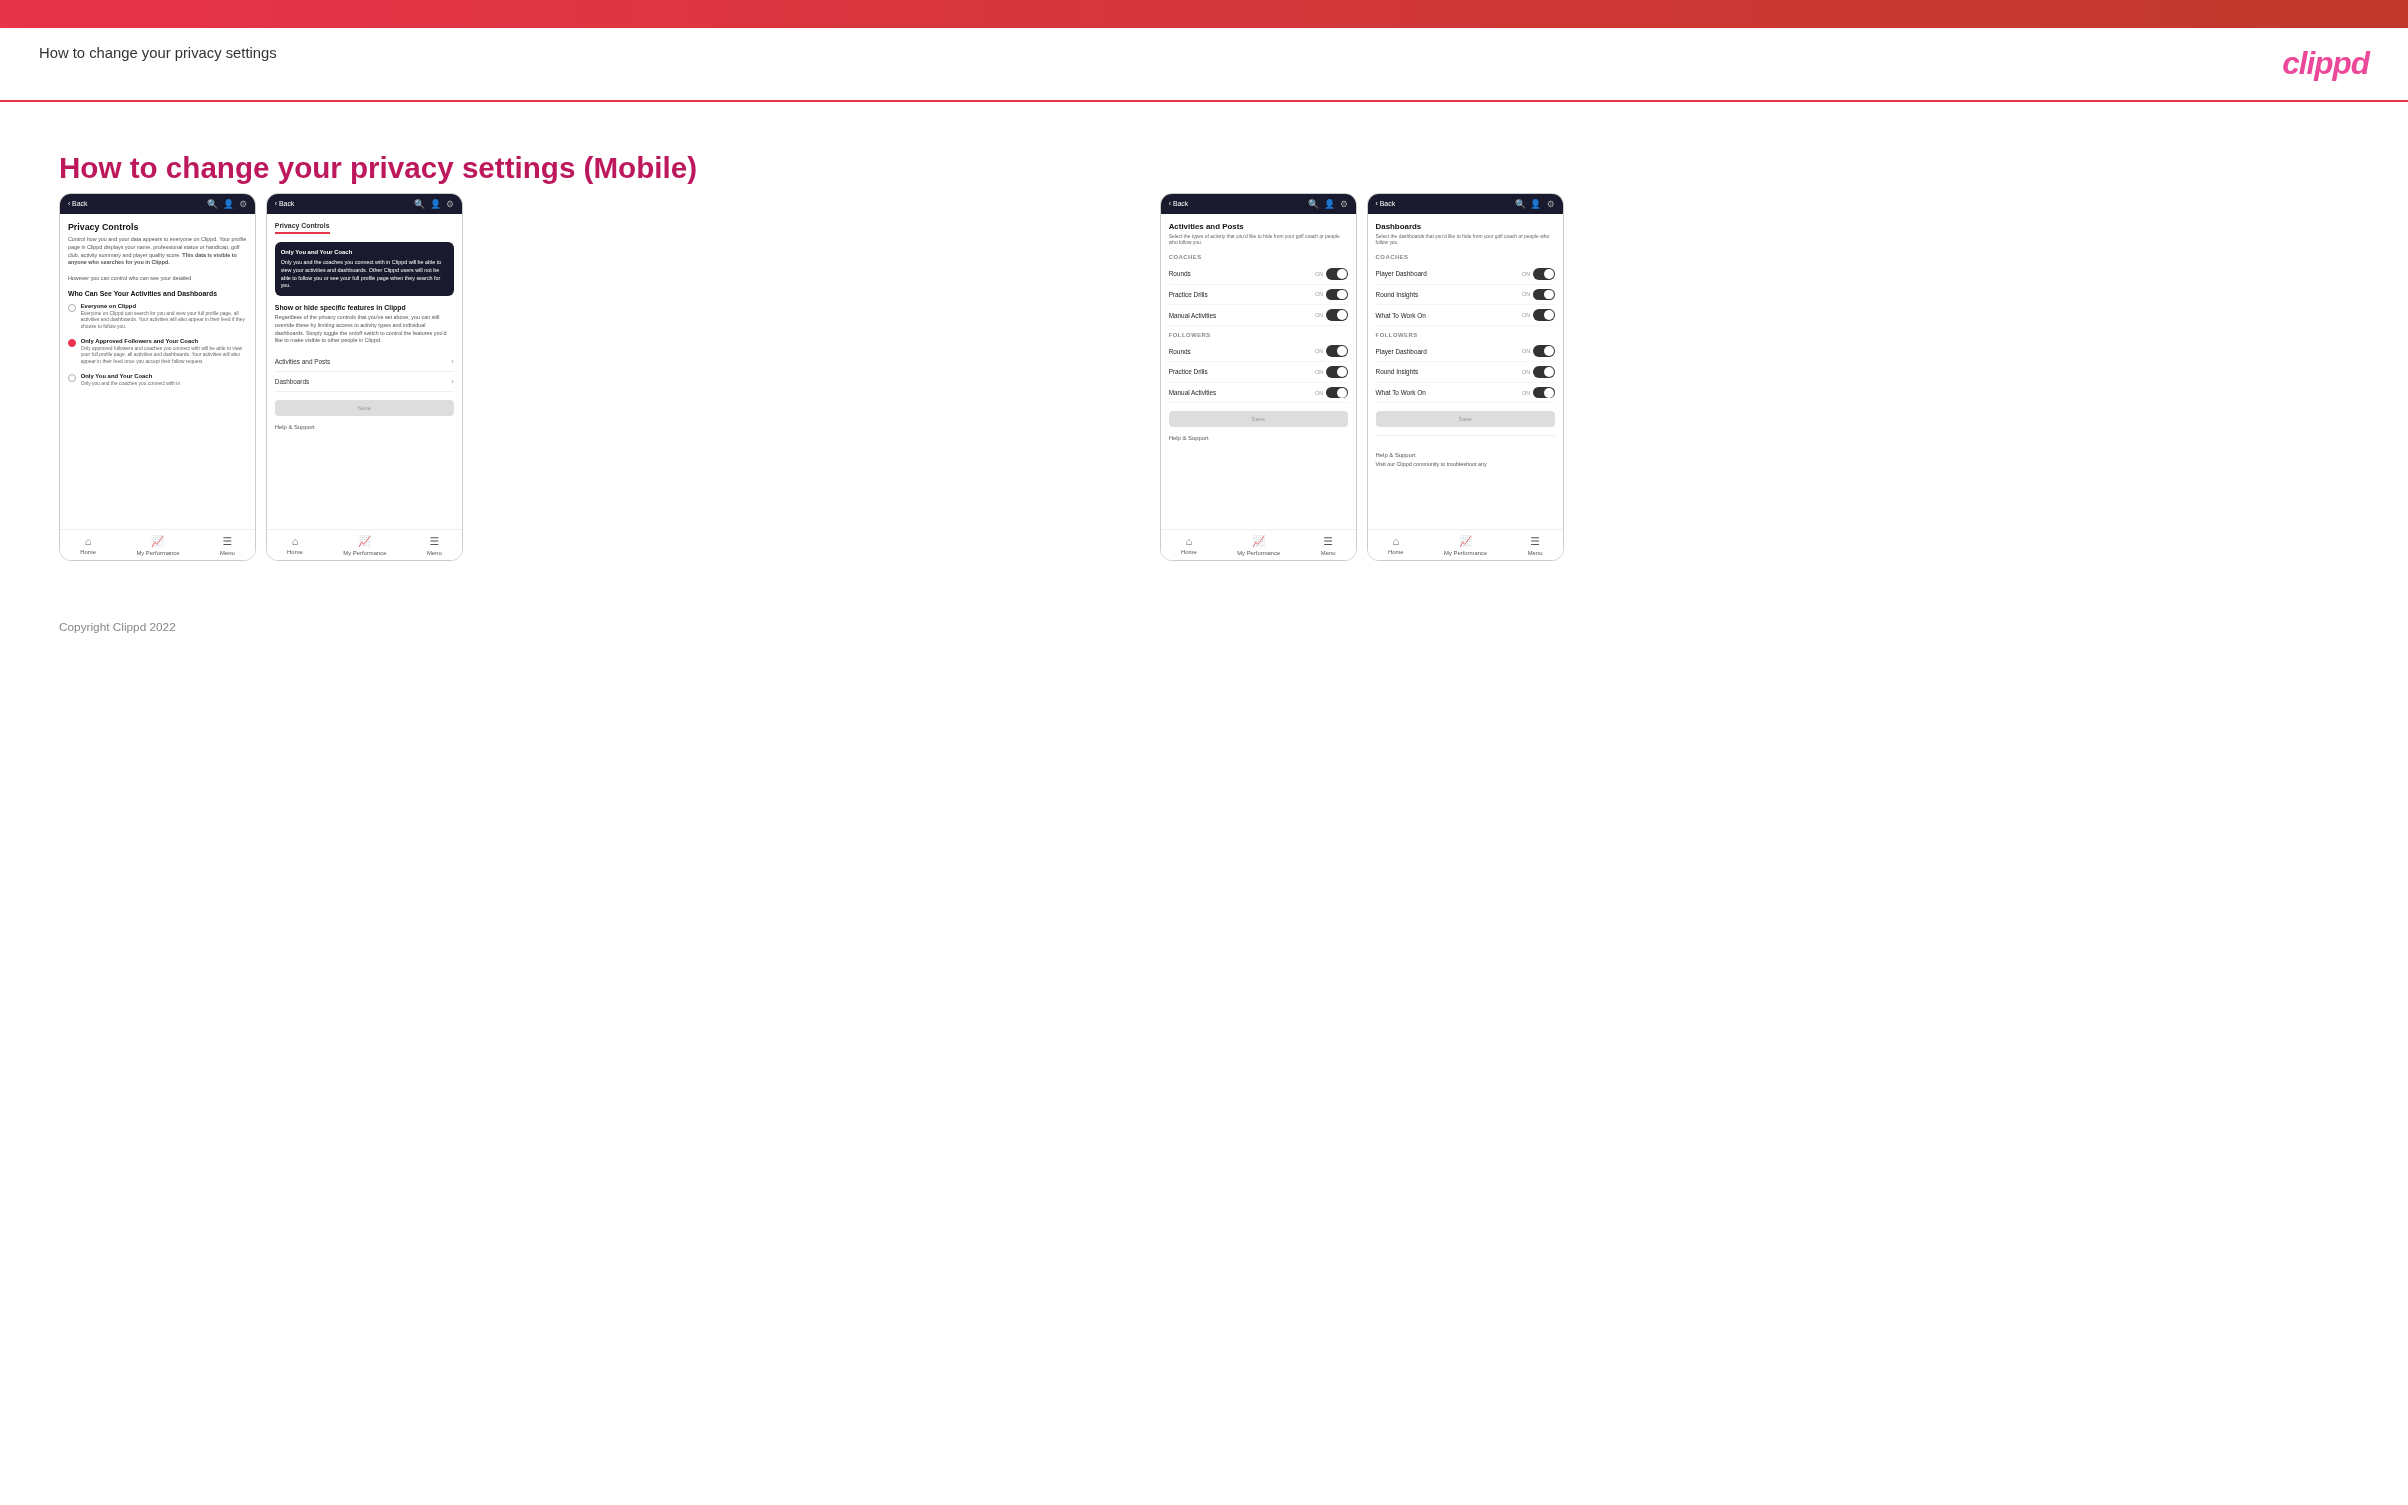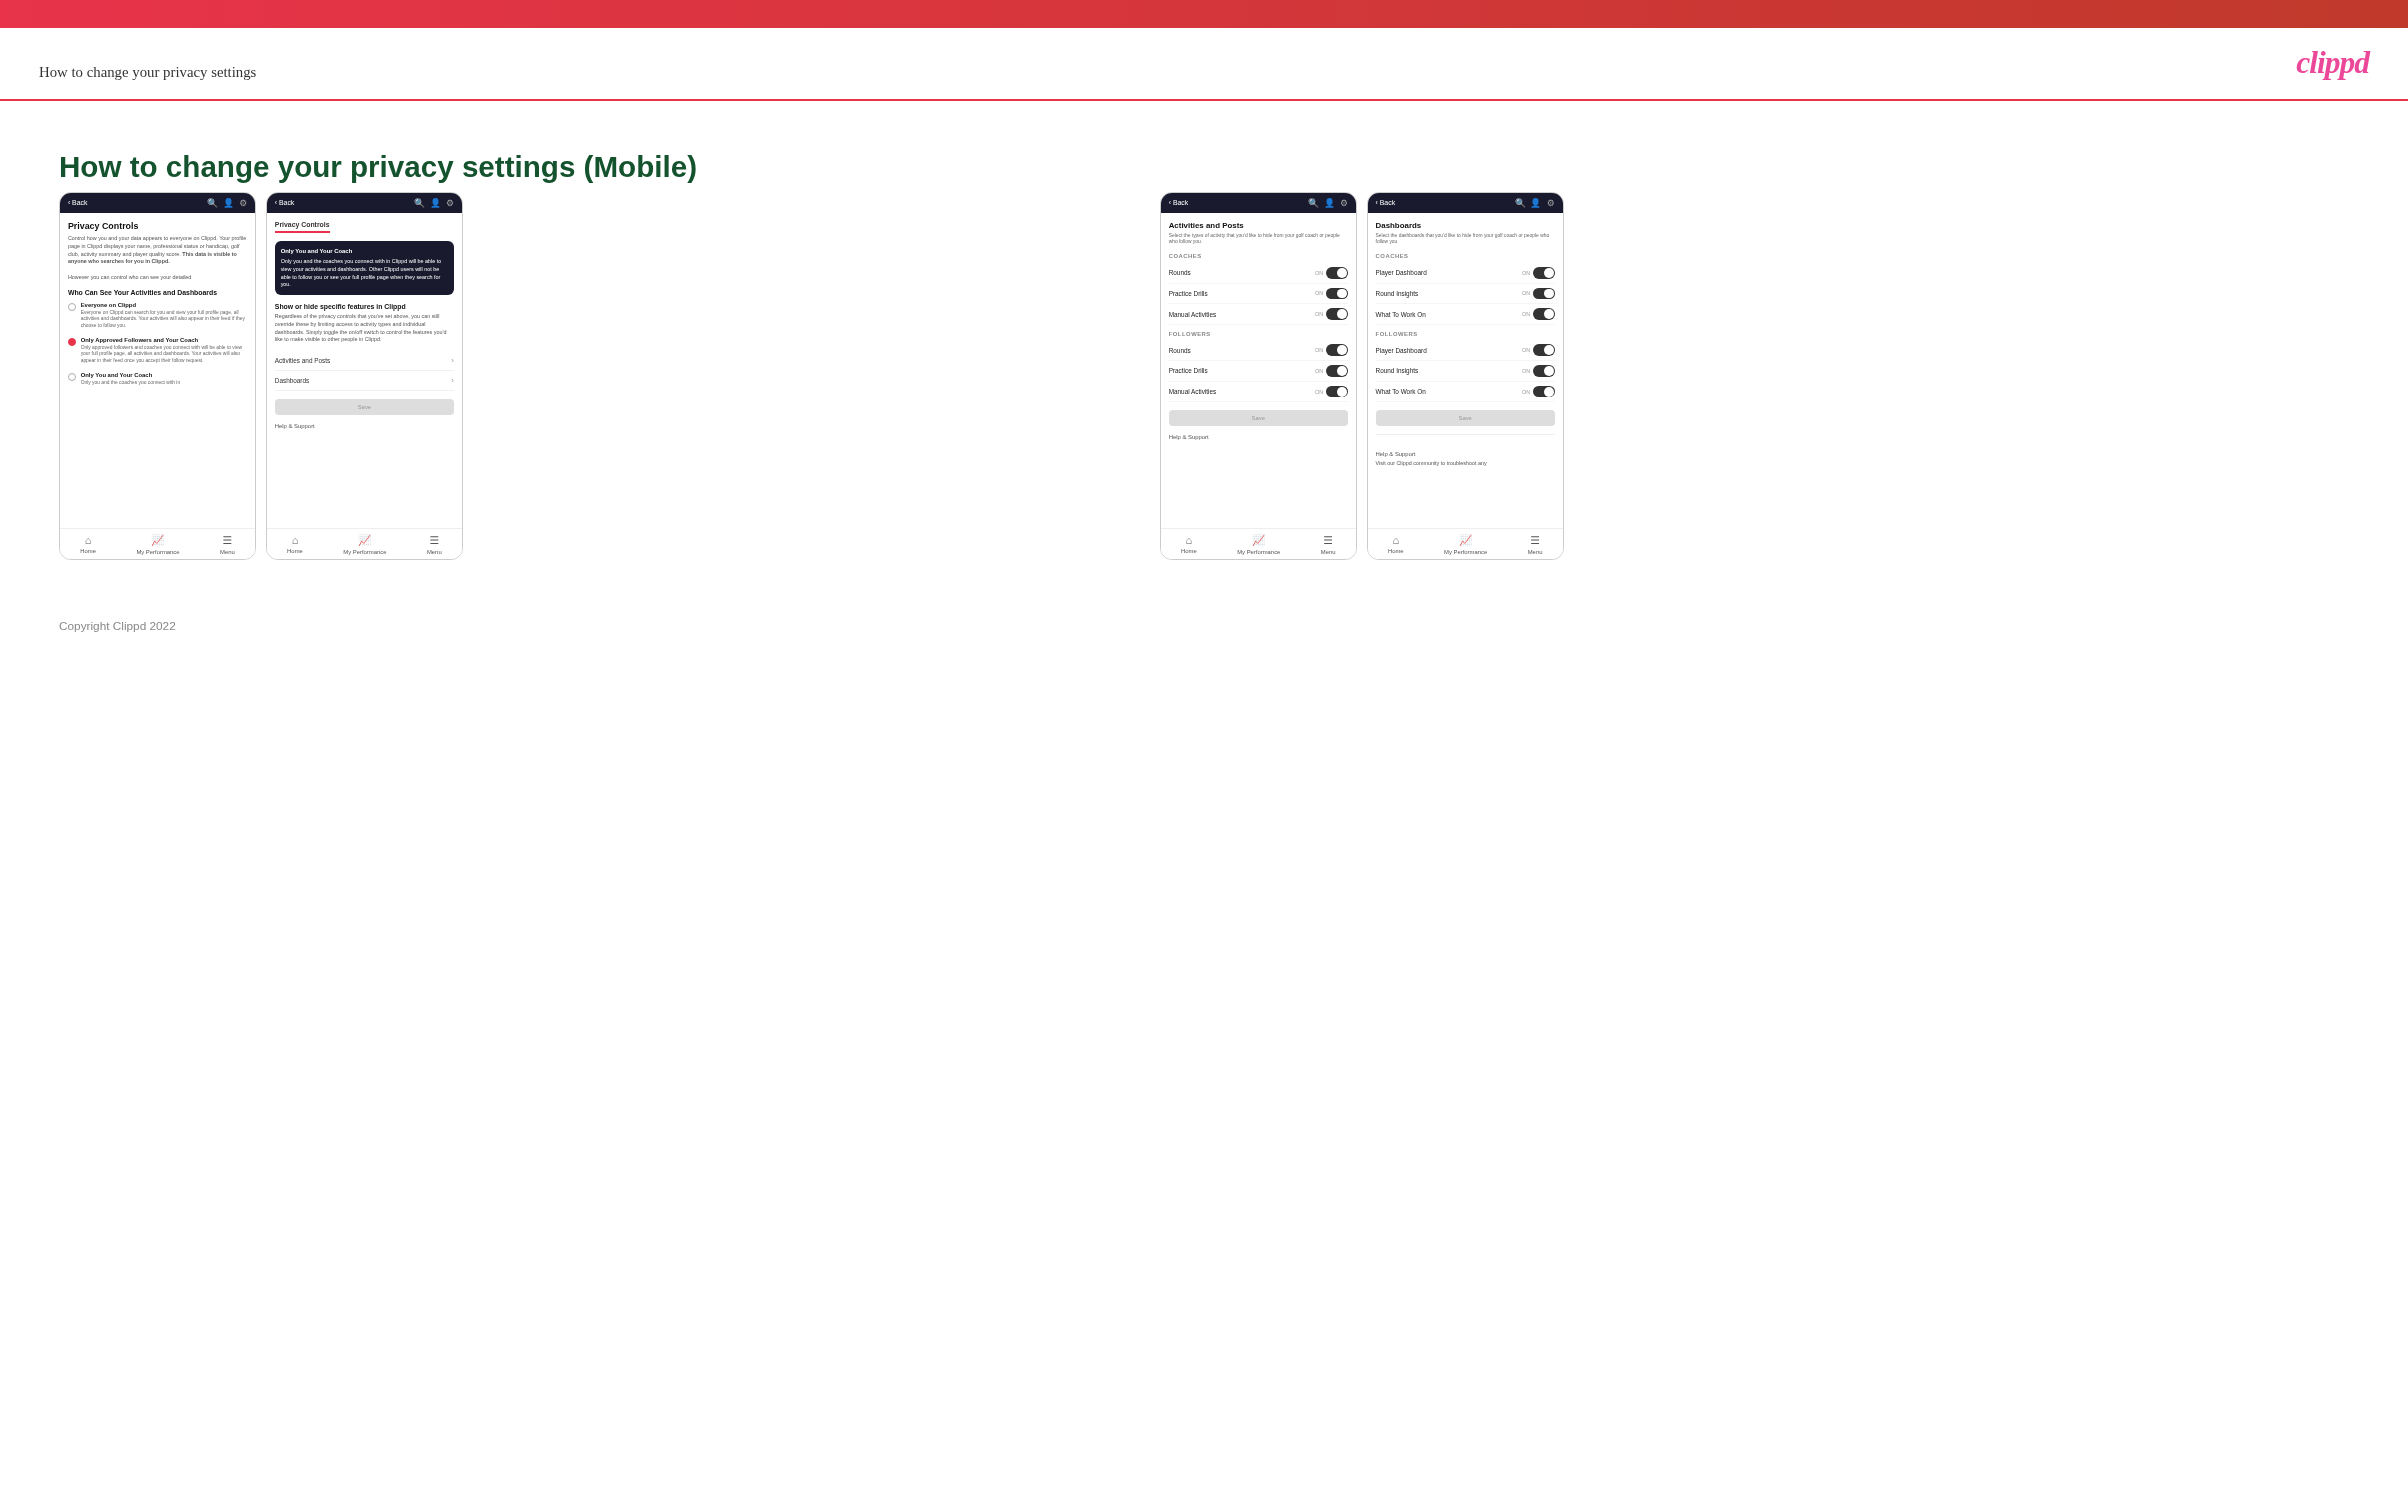--- a/index.html
+++ b/index.html
@@ -5,25 +5,24 @@
     * { box-sizing: border-box; margin: 0; padding: 0; }
     body { font-family: -apple-system, BlinkMacSystemFont, 'Segoe UI', sans-serif; background: #fff; color: #222; }
 
     .top-bar {
       height: 27.6px;
       background: linear-gradient(to right, #e8334a, #c0392b);
     }
 
     .header {
       display: flex;
-      align-items: flex-end;
+      align-items: flex-start;
       justify-content: space-between;
       padding: 17.7px 39px;
       border-bottom: 2px solid #e8334a;
-      font-family: Liberation Serif, serif;
     }
 
     .header-title {
       font-size: 14.8px;
       color: #333;
     }
 
     .logo {
       font-size: 31.5px;
       font-weight: 800;
@@ -32,21 +31,21 @@
       letter-spacing: -1px;
     }
 
     .main-content {
       padding: 49px 59px 59px 59px;
     }
 
     .page-heading {
       font-size: 29.6px;
       font-weight: 800;
-      color: #14532d;
+      color: #be185d;
       margin-bottom: 7.9px;
     }
 
     .page-subheading {
       font-size: 19.7px;
       color: #333;
       margin-bottom: 49px;
     }
 
     .screenshots-row {

